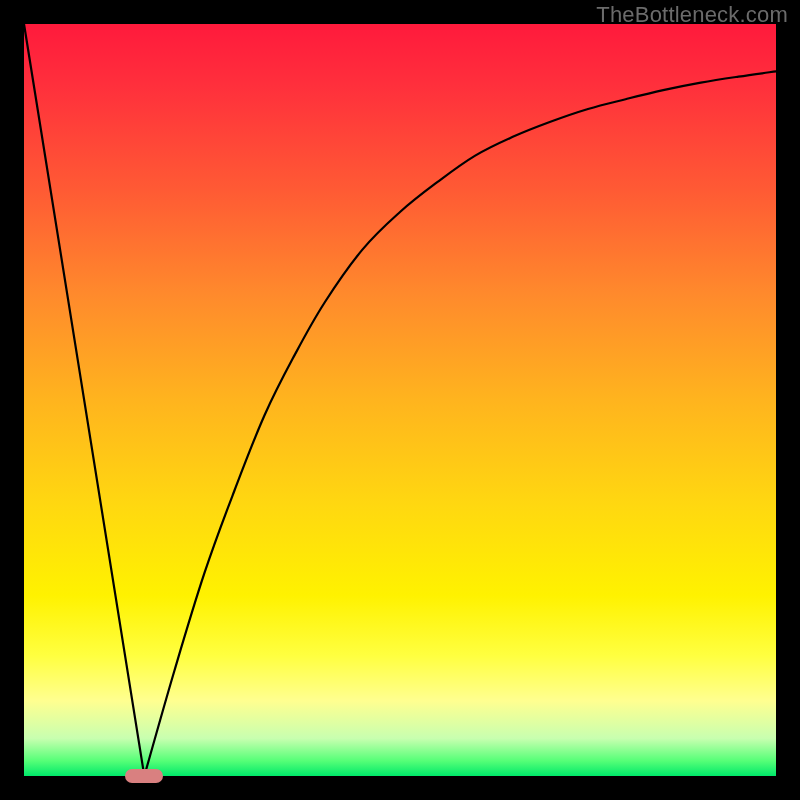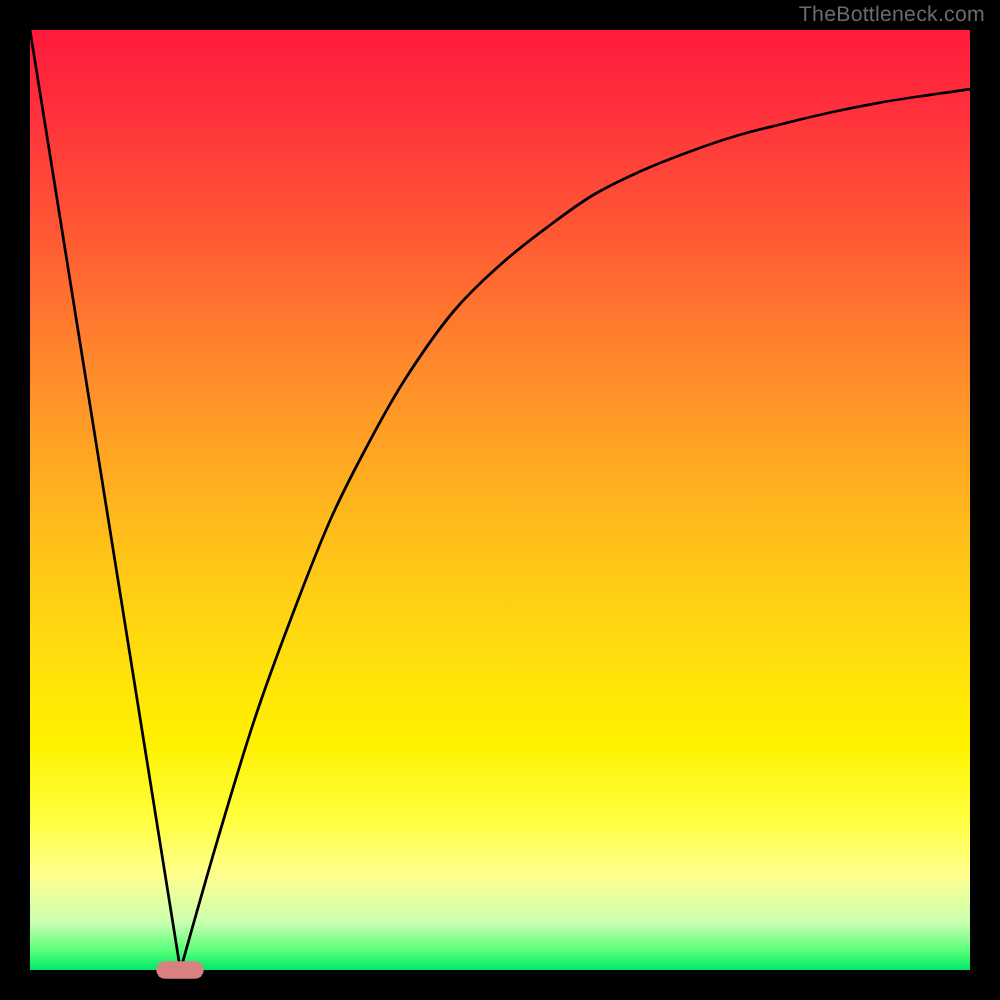--- a/index.html
+++ b/index.html
@@ -30,21 +30,21 @@
       #c8ffb0 95%,
       #55ff77 98%,
       #00e86a 100%
     );
   }
   .watermark {
     position: absolute;
     top: 2px;
     right: 12px;
     color: #6b6b6b;
-    font-size: 17px;
+    font-size: 22px;
     letter-spacing: 0.2px;
     font-weight: 500;
     user-select: none;
   }
   svg.curves {
     position: absolute;
     left: 0;
     top: 0;
     width: 752px;
     height: 752px;

